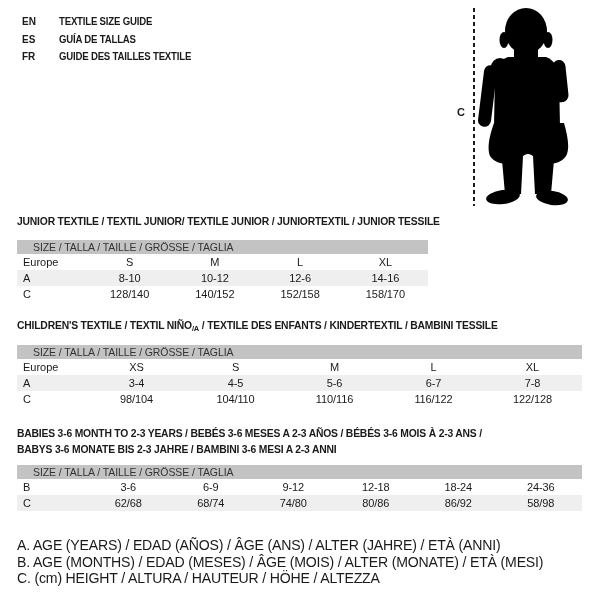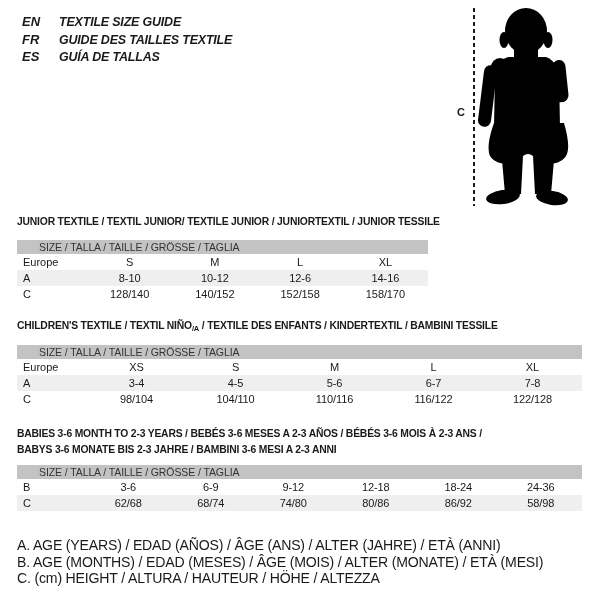--- a/index.html
+++ b/index.html
@@ -5,21 +5,21 @@
   html,body{margin:0;padding:0;}
   body{
     width:600px;height:600px;background:#ffffff;
     font-family:"Liberation Sans",sans-serif;color:#1a1a1a;
   }
   .canvas{position:relative;width:600px;height:600px;background:#ffffff;overflow:hidden;}
   .cond{letter-spacing:-0.2px;transform:scaleX(0.94);transform-origin:0 0;white-space:nowrap;display:block;}
 
   
   .lang-block{position:absolute;left:22px;top:13px;}
-  .lang-row{display:flex;height:17.5px;align-items:center;font-weight:700;font-size:13px;font-style:italic;}
+  .lang-row{display:flex;height:17.5px;align-items:center;font-weight:700;font-size:10px;}
   .lang-code{width:37px;flex:none;}
   .lang-title{display:inline-block;letter-spacing:-0.2px;transform:scaleX(0.96);transform-origin:0 50%;white-space:nowrap;}
 
   
   .figure{position:absolute;left:450px;top:0;width:150px;height:215px;}
   .c-label{position:absolute;left:7px;top:106px;font-weight:700;font-size:11px;}
   .dash-line{
     position:absolute;left:23px;top:8px;width:2px;height:198px;
     background:repeating-linear-gradient(to bottom,#1c1c1c 0,#1c1c1c 4px,transparent 4px,transparent 7px);
   }
@@ -32,46 +32,46 @@
   #title2{left:17px;top:319px;}
   #title3{left:17px;top:425px;line-height:16px;}
   .subsc{font-size:8px;position:relative;top:2px;}
 
   
   .size-table{position:absolute;left:17px;}
   #table1{top:240px;width:411px;}
   #table2{top:345px;width:565px;}
   #table3{top:465px;width:565px;}
   .bar{height:14px;background:#c3c3c3;display:flex;align-items:center;font-size:10.5px;color:#333333;}
-  .bar .bar-text{padding-left:22px;letter-spacing:-0.1px;white-space:nowrap;}
+  .bar .bar-text{padding-left:16px;letter-spacing:-0.1px;white-space:nowrap;}
   .t-row{display:flex;height:16px;align-items:center;font-size:11px;justify-content:flex-end;}
   .t-row.shaded{background:#efefef;}
   .t-label{width:70px;padding-left:6px;box-sizing:border-box;flex:none;}
   .t-cell{flex:1;text-align:center;letter-spacing:-0.1px;}
 
   
   .legend{position:absolute;left:17px;top:537px;font-weight:400;font-size:15px;line-height:16.5px;}
 </style>
 </head>
 <body>
 
 <div class="canvas">
 
   <div class="lang-block">
     <div class="lang-row">
       <span class="lang-code">EN</span>
       <span class="lang-title">TEXTILE SIZE GUIDE</span>
     </div>
     <div class="lang-row">
+      <span class="lang-code">ES</span>
+      <span class="lang-title">GUÍA DE TALLAS</span>
+    </div>
+    <div class="lang-row">
       <span class="lang-code">FR</span>
       <span class="lang-title">GUIDE DES TAILLES TEXTILE</span>
-    </div>
-    <div class="lang-row">
-      <span class="lang-code">ES</span>
-      <span class="lang-title">GUÍA DE TALLAS</span>
     </div>
   </div>
 
   <div class="figure">
     <span class="c-label">C</span>
     <div class="dash-line"></div>
     <svg class="baby" viewBox="0 0 100 202" aria-hidden="true">
       <ellipse cx="48" cy="26" rx="21" ry="23"></ellipse>
       <ellipse cx="26" cy="35" rx="4.5" ry="8"></ellipse>
       <ellipse cx="70" cy="35" rx="4.5" ry="8"></ellipse>

